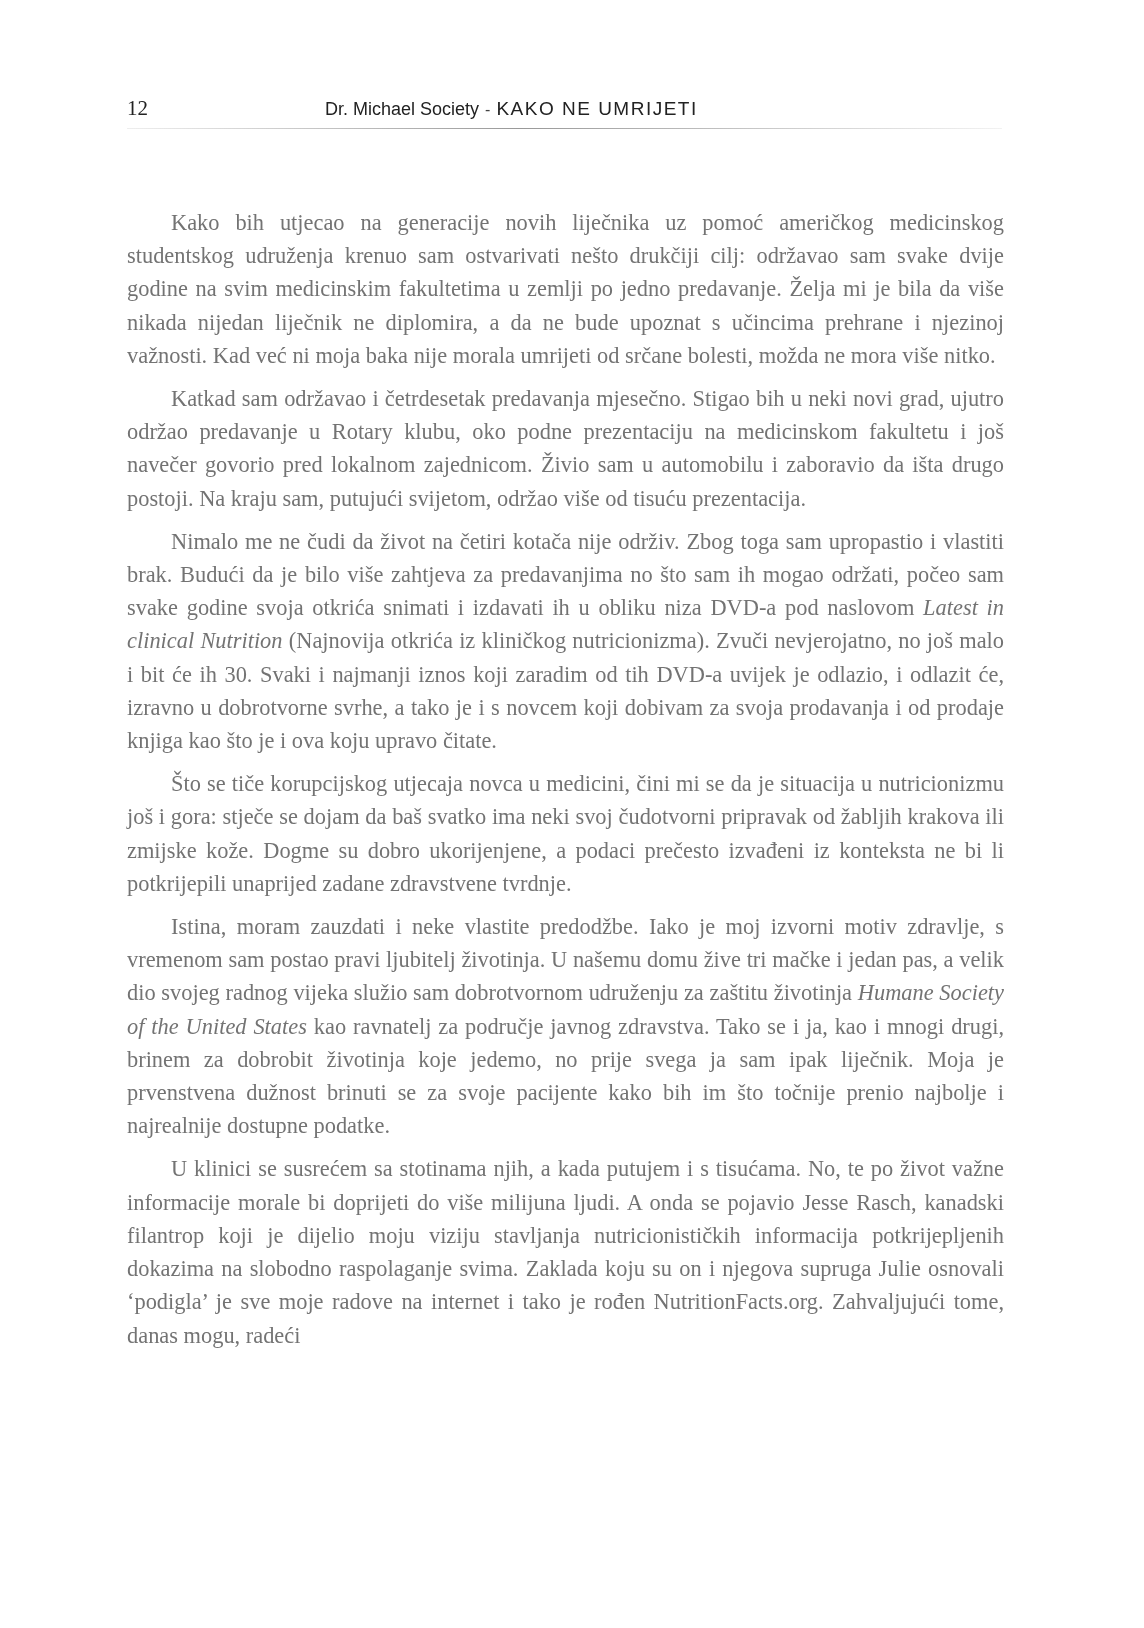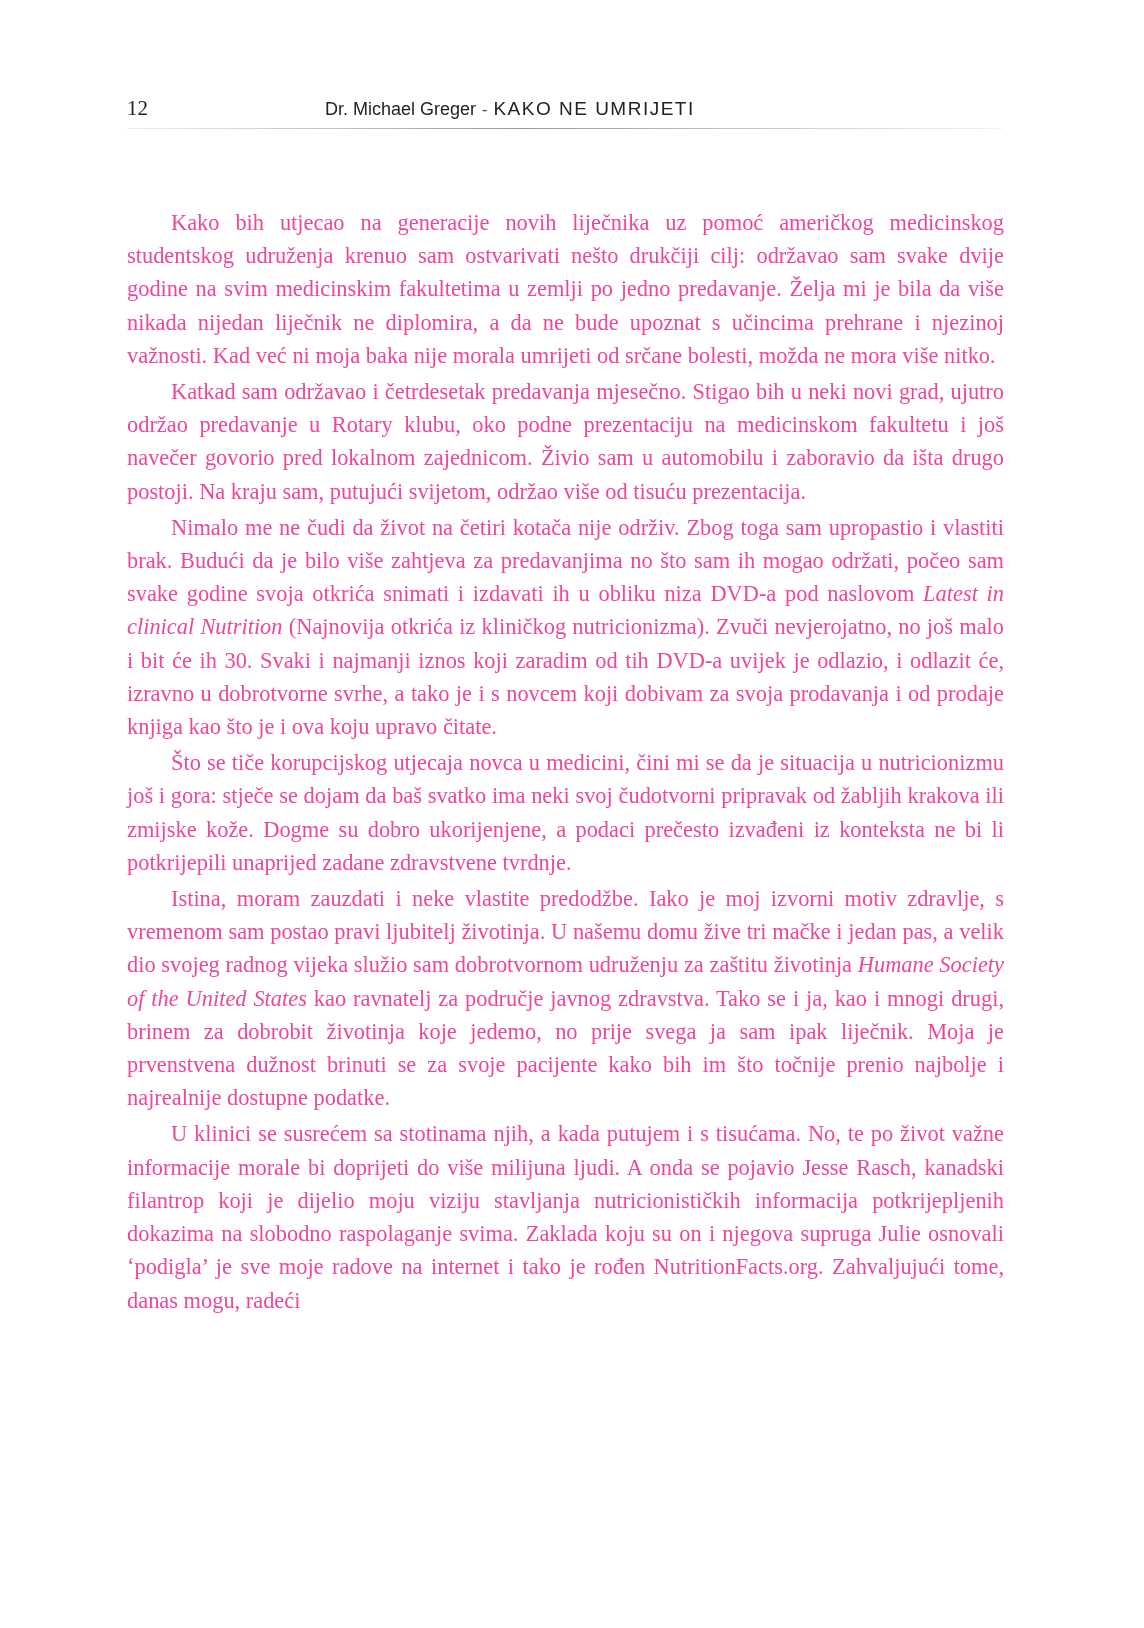--- a/index.html
+++ b/index.html
@@ -8,34 +8,34 @@
     .header { position: absolute; left: 127px; top: 94px; width: 875px; height: 36px; }
     .page-number { position: absolute; left: 0; top: 2px; font-family: "Liberation Serif", serif; font-size: 21px; color: #222; }
     .running-title { position: absolute; left: 198px; top: 4px; white-space: nowrap; color: #222; }
     .author { font-family: "Liberation Sans", sans-serif; font-size: 18px; }
     .sep { font-family: "Liberation Sans", sans-serif; font-size: 16px; margin: 0 6px; color: #444; }
     .book-title { font-family: "Liberation Sans", sans-serif; font-size: 19px; letter-spacing: 1.5px; font-weight: normal; margin-top: 48px; }
     .rule { position: absolute; left: 0; top: 34px; width: 875px; height: 1px;
             background: linear-gradient(to right, #eee 0%, #999 45%, #ccc 75%, #f2f2f2 100%); }
     .body-text { position: absolute; left: 127px; top: 206px; width: 877px;
                  font-family: "Liberation Serif", serif; font-size: 22.4px; line-height: 33.2px;
-                 color: #ec4899; text-align: justify; hyphens: manual; }
+                 color: #737373; text-align: justify; hyphens: manual; }
     .body-text p { margin: 0; text-indent: 44px; }
-    .body-text p + p { margin-top: 3px; }
+    .body-text p + p { margin-top: 10px; }
     .body-text p:first-child { text-indent: 44px; }
     em { font-style: italic; }
   </style>
 </head>
 <body>
 
 <div class="page">
   <div class="header">
     <span class="page-number">12</span>
     <span class="running-title">
-      <span class="author">Dr. Michael Greger</span><span class="sep">-</span><span class="book-title">KAKO NE UMRIJETI</span>
+      <span class="author">Dr. Michael Society</span><span class="sep">-</span><span class="book-title">KAKO NE UMRIJETI</span>
     </span>
     <div class="rule"></div>
   </div>
 
   <div class="body-text">
     <p>Kako bih utjecao na generacije novih liječnika uz pomoć američkog medicinskog studentskog udruženja krenuo sam ostvarivati nešto drukčiji cilj: održavao sam svake dvije godine na svim medicinskim fakultetima u zemlji po jedno predavanje. Želja mi je bila da više nikada nijedan liječnik ne diplomira, a da ne bude upoznat s učincima prehrane i njezinoj važnosti. Kad već ni moja baka nije morala umrijeti od srčane bolesti, možda ne mora više nitko.</p>
     <p>Katkad sam održavao i četrdesetak predavanja mjesečno. Stigao bih u neki novi grad, ujutro održao predavanje u Rotary klubu, oko podne prezentaciju na medicinskom fakultetu i još navečer govorio pred lokalnom zajednicom. Živio sam u automobilu i zaboravio da išta drugo postoji. Na kraju sam, putujući svijetom, održao više od tisuću prezentacija.</p>
     <p><span>Nimalo me ne čudi da život na četiri kotača nije održiv. Zbog toga sam upropastio i vlastiti brak. Budući da je bilo više zahtjeva za predavanjima no što sam ih mogao održati, počeo sam svake godine svoja otkrića snimati i izdavati ih u obliku niza DVD-a pod naslovom </span><em>Latest in clinical Nutrition</em><span> (Najnovija otkrića iz kliničkog nutricionizma). Zvuči nevjerojatno, no još malo i bit će ih 30. Svaki i najmanji iznos koji zaradim od tih DVD-a uvijek je odlazio, i odlazit će, izravno u dobrotvorne svrhe, a tako je i s novcem koji dobivam za svoja prodavanja i od prodaje knjiga kao što je i ova koju upravo čitate.</span></p>
     <p>Što se tiče korupcijskog utjecaja novca u medicini, čini mi se da je situacija u nutricionizmu još i gora: stječe se dojam da baš svatko ima neki svoj čudotvorni pripravak od žabljih krakova ili zmijske kože. Dogme su dobro ukorijenjene, a podaci prečesto izvađeni iz konteksta ne bi li potkrijepili unaprijed zadane zdravstvene tvrdnje.</p>
     <p><span>Istina, moram zauzdati i neke vlastite predodžbe. Iako je moj izvorni motiv zdravlje, s vremenom sam postao pravi ljubitelj životinja. U našemu domu žive tri mačke i jedan pas, a velik dio svojeg radnog vijeka služio sam dobrotvornom udruženju za zaštitu životinja </span><em>Humane Society of the United States</em><span> kao ravnatelj za područje javnog zdravstva. Tako se i ja, kao i mnogi drugi, brinem za dobrobit životinja koje jedemo, no prije svega ja sam ipak liječnik. Moja je prvenstvena dužnost brinuti se za svoje pacijente kako bih im što točnije prenio najbolje i najrealnije dostupne podatke.</span></p>

